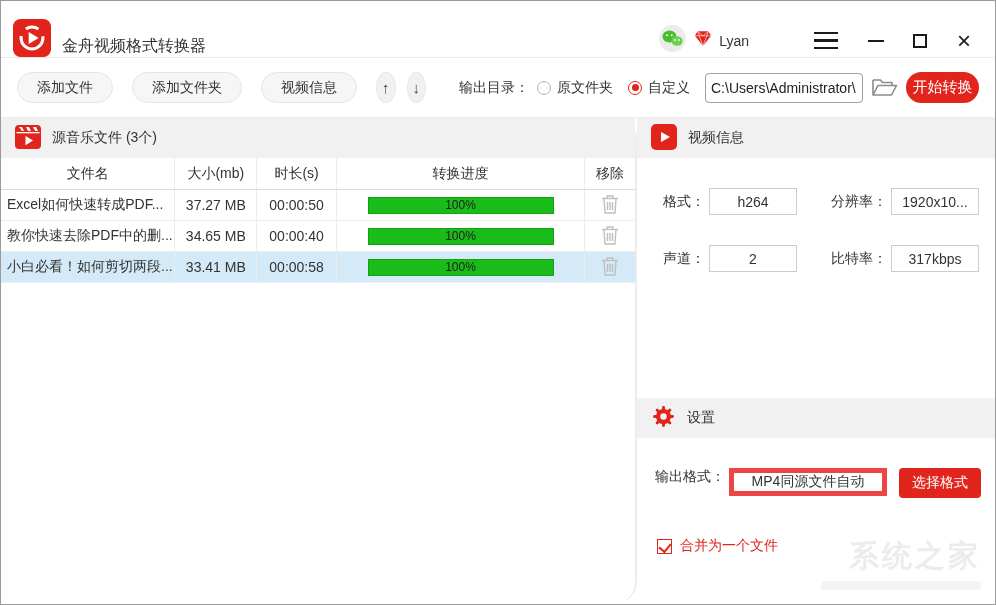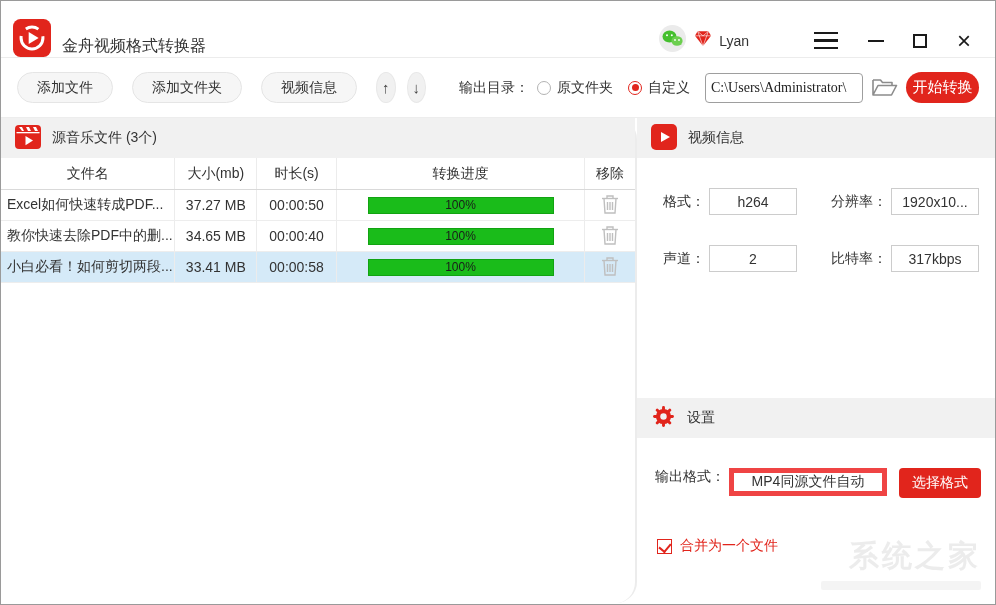--- a/index.html
+++ b/index.html
@@ -25,21 +25,21 @@
 
   
   .toolbar { height:60px; display:flex; align-items:center; padding:0 16px; border-bottom:1px solid #ededed; background:#fff; }
   .pill { background:#f6f6f6; border:1px solid #e5e5e5; border-radius:16px; height:31px; padding:0 19px; font-size:14px; color:#333; cursor:pointer; margin-right:19px; white-space:nowrap; }
   .circle-btn { width:31px; height:31px; border-radius:50%; background:#f1f1f1; border:1px solid #e8e8e8; color:#444; font-size:15px; cursor:pointer; margin-right:11px; line-height:1; }
   .outdir-label { font-size:14px; color:#333; margin:0 8px 0 22px; white-space:nowrap; }
   .radio-group { display:flex; align-items:center; gap:6px; font-size:14px; color:#333; margin-right:15px; cursor:pointer; white-space:nowrap; }
   .radio { width:14px; height:14px; border:1px solid #b3b3b3; border-radius:50%; background:#fff; display:inline-flex; align-items:center; justify-content:center; flex:0 0 auto; }
   .radio.checked { border-color:#e1251c; }
   .radio.checked::after { content:""; width:7px; height:7px; border-radius:50%; background:#e1251c; }
-  .path-input { width:158px; height:30px; border:1px solid #9e9e9e; border-radius:4px; padding:0 5px; font-size:14px; color:#222; font-family:Liberation Serif, serif; }
+  .path-input { width:158px; height:30px; border:1px solid #9e9e9e; border-radius:4px; padding:0 5px; font-size:14px; color:#222; font-family:Liberation Sans, sans-serif; }
   .folder-btn { background:transparent; border:none; cursor:pointer; margin:0 8px; display:flex; align-items:center; }
   .start-btn { margin-left:auto; background:#e1251c; color:#fff; border:none; border-radius:16px; height:31px; width:121px; font-size:15px; cursor:pointer; font-family:"Liberation Sans",sans-serif; }
 
   
   .main { display:flex; height:485px; position:relative; }
   .left-panel { width:636px; flex:0 0 auto; border-right:2px solid #ececec; display:flex; flex-direction:column; background:#fff;border-radius:21px; }
   .right-panel { flex:1; display:flex; flex-direction:column; background:#fff; }
   .section-header { height:40px; background:#f1f1f1; display:flex; align-items:center; gap:11px; padding:0 14px; font-size:14px; color:#333; flex:0 0 auto; }
 
   

